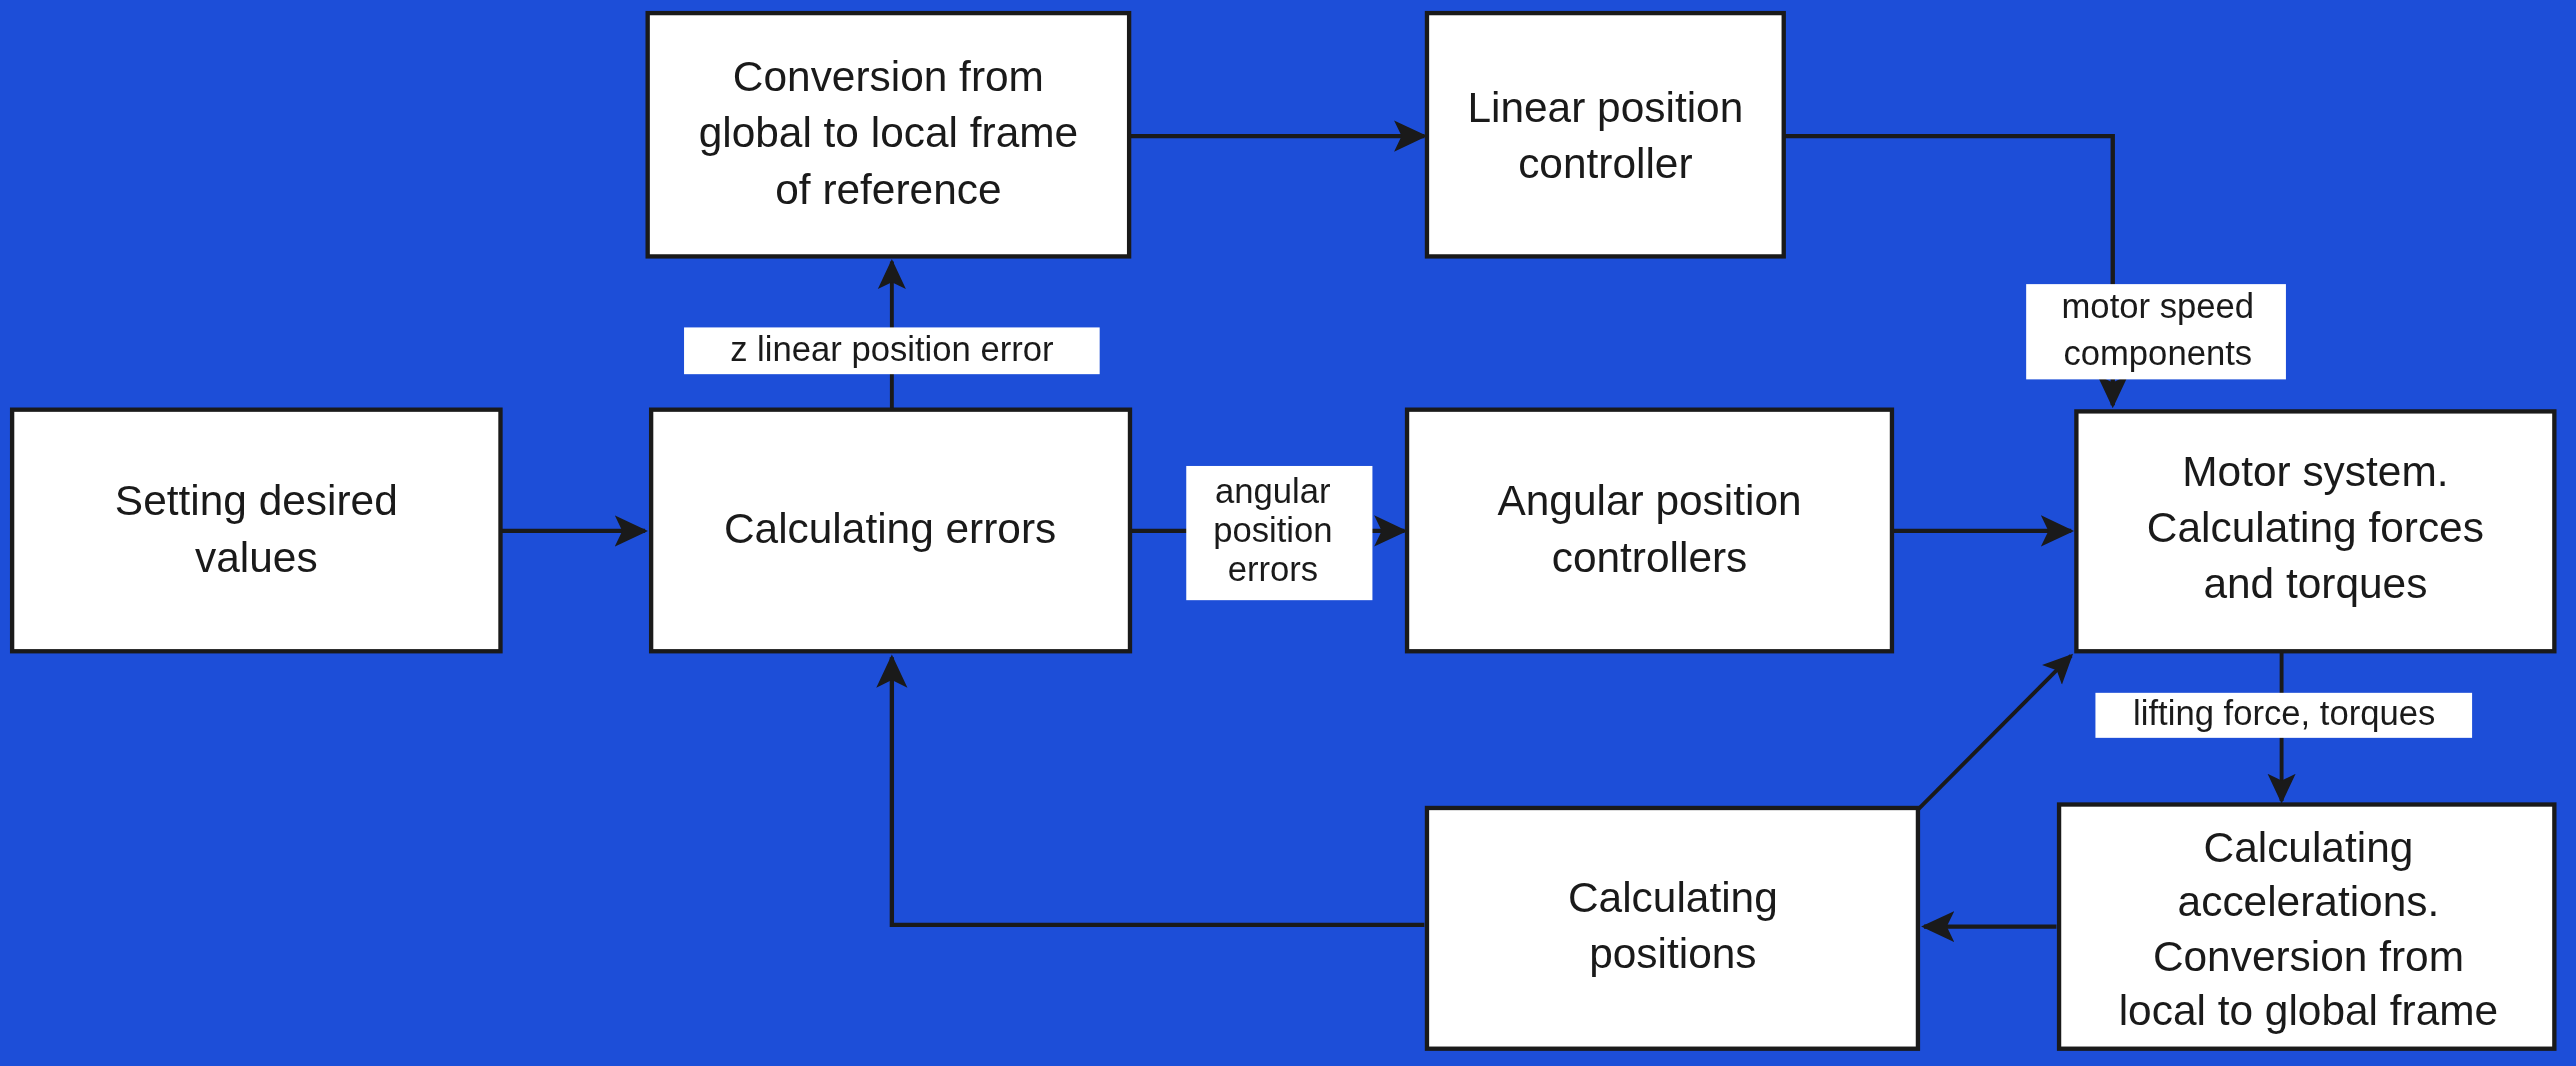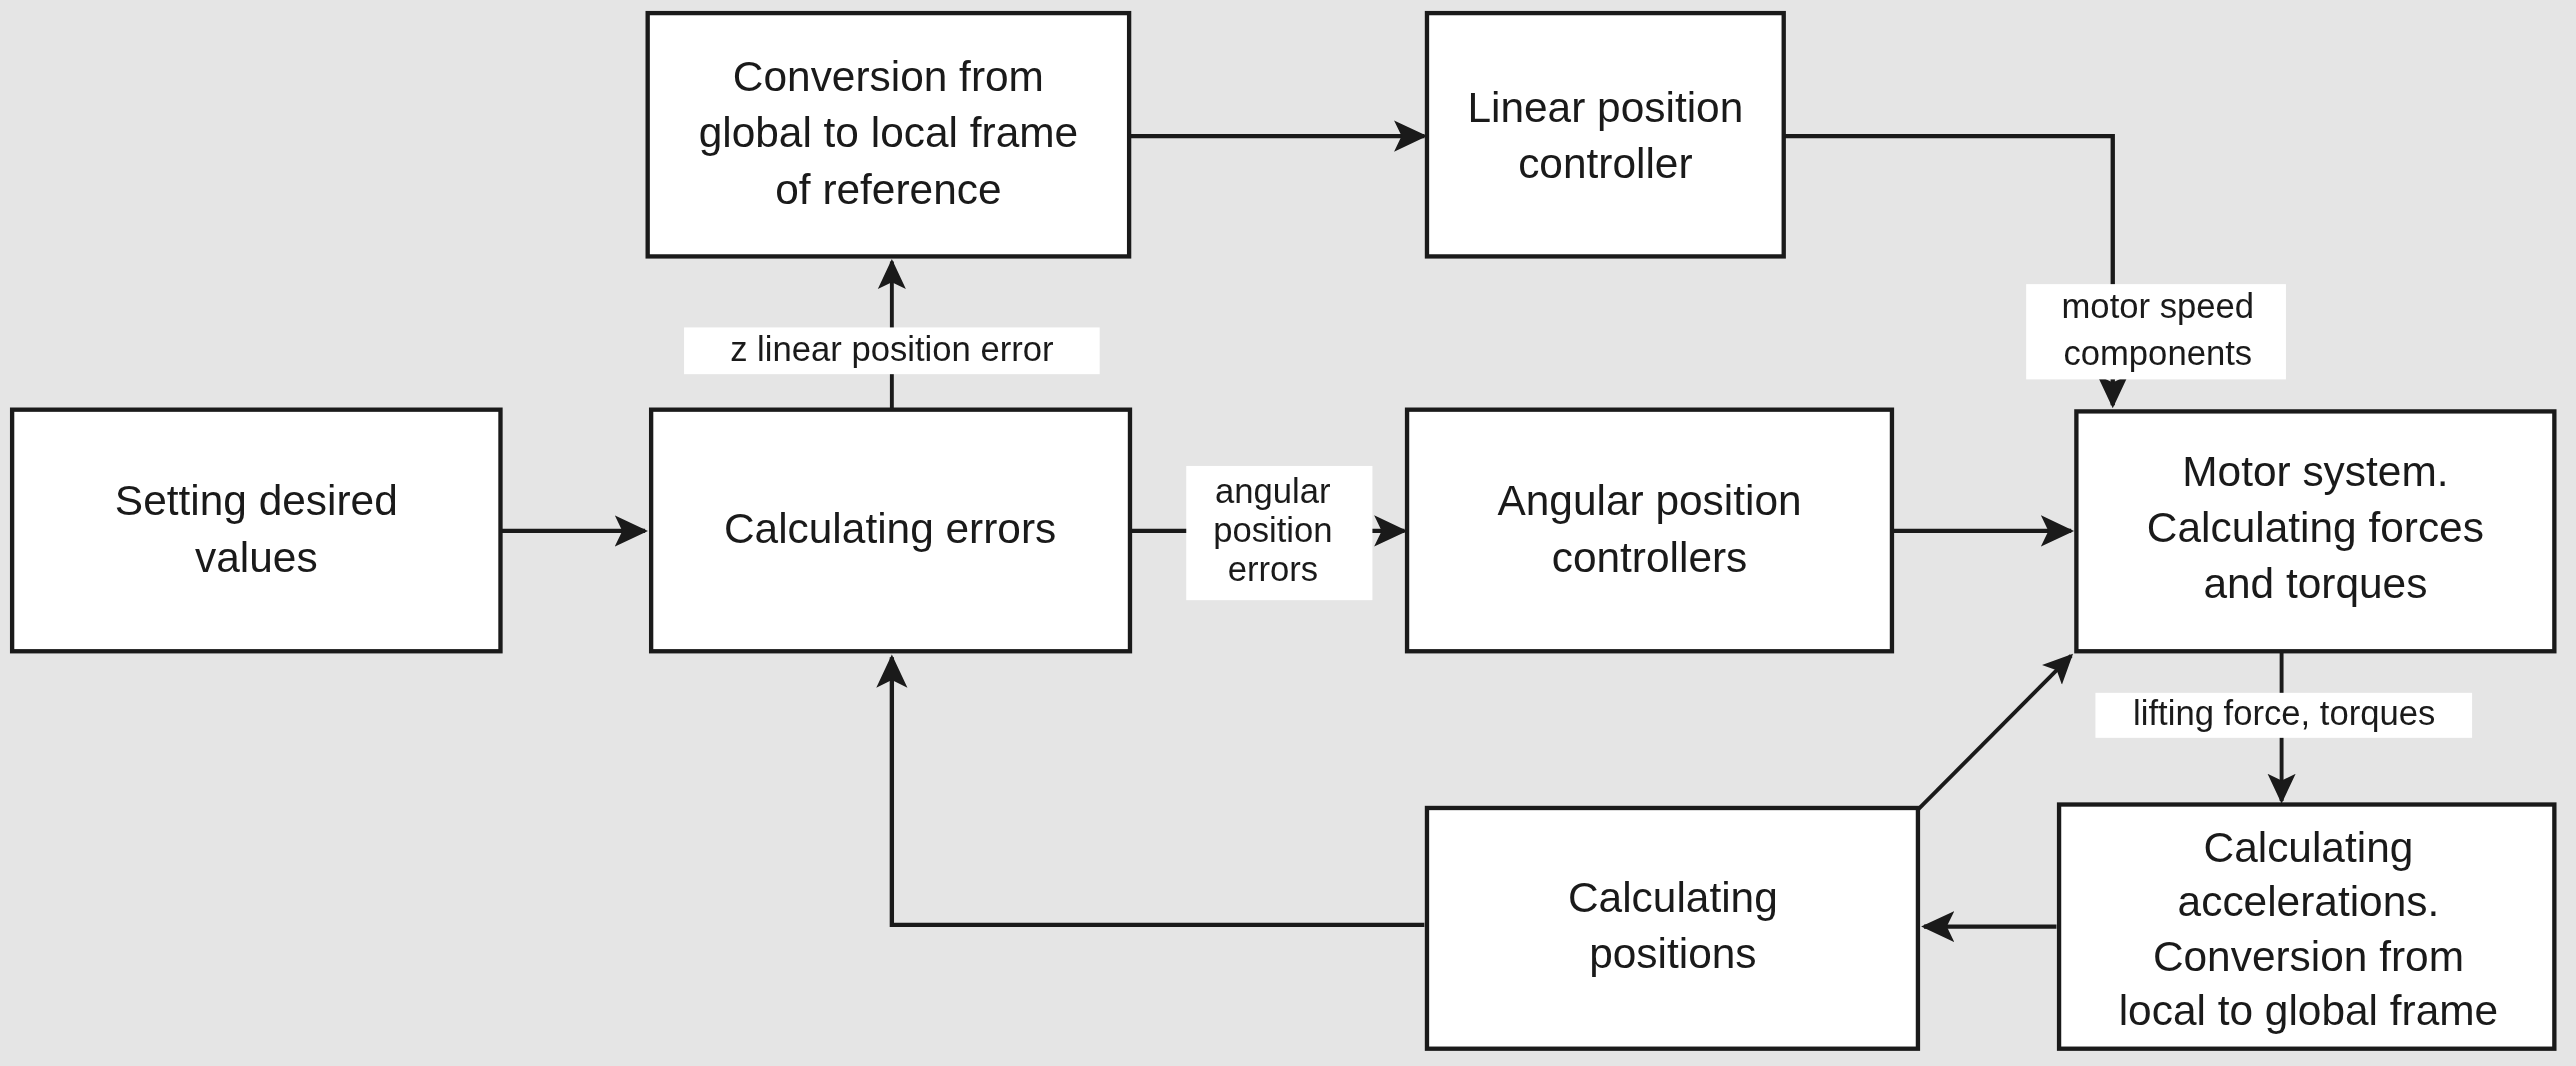--- a/index.html
+++ b/index.html
@@ -8,21 +8,21 @@
     padding: 0;
     background: #ffffff;
   }
   body {
     font-family: "Liberation Sans", sans-serif;
   }
   #diagram-root {
     position: relative;
     width: 2576px;
     height: 1067px;
-    background: #e5e5e5;
+    background: #1d4ed8;
     overflow: hidden;
   }
   svg.diagram-canvas {
     position: absolute;
     top: 0;
     left: 0;
     width: 2576px;
     height: 1067px;
     display: block;
   }

